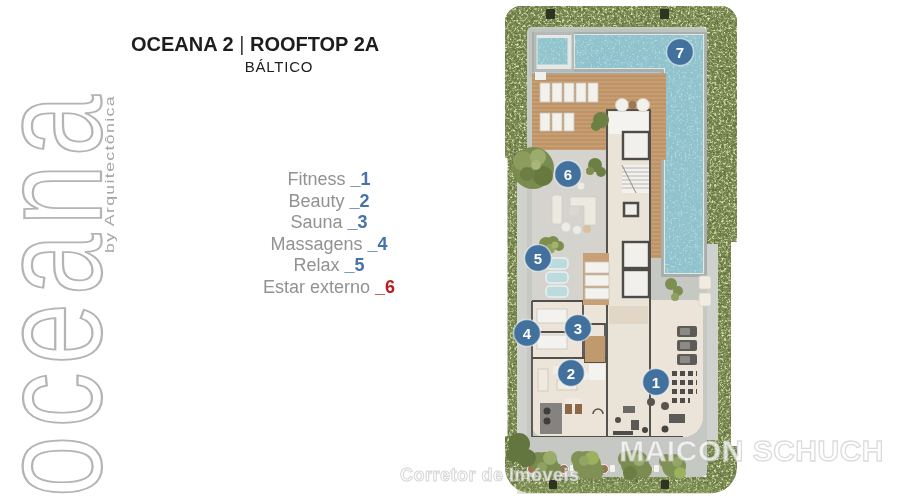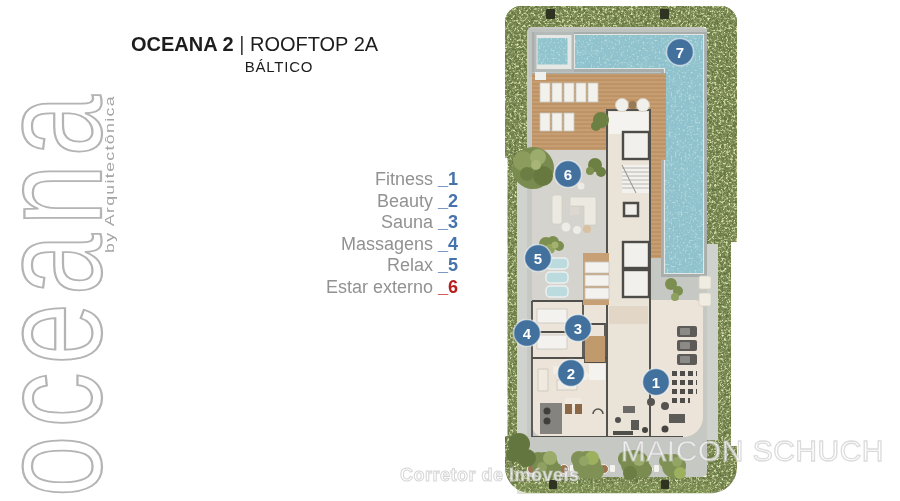--- a/index.html
+++ b/index.html
@@ -2,30 +2,30 @@
 <html><head>
 <meta charset="utf-8">
 <style>
 html,body{margin:0;padding:0;width:900px;height:501px;background:#fff;overflow:hidden;
 font-family:"Liberation Sans",sans-serif;position:relative}
 .abs{position:absolute}
 </style>
 </head>
 <body>
 
-<div class="abs" style="left:131px;top:33px;font-size:20px;color:#1d1d1d;white-space:nowrap"><b>OCEANA 2</b> <span style="color:#3a3a3a">|</span> <span style="font-weight:400">ROOFTOP 2A</span></div>
+<div class="abs" style="left:131px;top:33px;font-size:20px;color:#1d1d1d;white-space:nowrap"><b>OCEANA 2</b> <span style="color:#3a3a3a">|</span> <span style="font-weight:700">ROOFTOP 2A</span></div>
 
 <div class="abs" style="left:180px;top:58px;width:198px;text-align:center;font-size:15px;color:#1d1d1d;letter-spacing:0.8px">BÁLTICO</div>
 
 <svg class="abs" style="left:0px;top:0px" width="140" height="501" viewBox="0 0 140 501">
 <text transform="translate(101,497) rotate(-90) scale(1,1.31)" textLength="402" lengthAdjust="spacing" font-family="Liberation Sans" font-size="110" fill="none" stroke="#b4b4b4" stroke-width="1.7">oceana</text>
 <text transform="translate(114,253) rotate(-90)" textLength="158" lengthAdjust="spacingAndGlyphs" font-family="Liberation Sans" font-size="13" fill="#a5a5a5" letter-spacing="1">by Arquitectônica</text>
 </svg>
 
-<div class="abs" style="left:200px;top:169px;width:258px;text-align:right;font-size:18px;line-height:21.5px;color:#929292;white-space:nowrap">
+<div class="abs" style="left:200px;top:169px;width:258px;text-align:center;font-size:18px;line-height:21.5px;color:#929292;white-space:nowrap">
 <div>Fitness <b style="color:#4673ab">_1</b></div>
 <div>Beauty <b style="color:#4673ab">_2</b></div>
 <div>Sauna <b style="color:#4673ab">_3</b></div>
 <div>Massagens <b style="color:#4673ab">_4</b></div>
 <div>Relax <b style="color:#4673ab">_5</b></div>
 <div>Estar externo <b style="color:#b91c1c">_6</b></div>
 </div>
 
 <svg class="abs" style="left:505px;top:6px" width="233" height="488" viewBox="0 0 233 488">
 <defs>
@@ -358,15 +358,15 @@
       <circle cx="66" cy="367" r="13.5" fill="#42719d" stroke="rgba(255,255,255,0.55)" stroke-width="1.6"></circle>
       <text x="66" y="372.5" text-anchor="middle" font-size="15" font-weight="bold" fill="#fff">2</text>
     </g>
 
 <g>
       <circle cx="151" cy="376" r="13.5" fill="#42719d" stroke="rgba(255,255,255,0.55)" stroke-width="1.6"></circle>
       <text x="151" y="381.5" text-anchor="middle" font-size="15" font-weight="bold" fill="#fff">1</text>
     </g>
 </svg>
 
-<div class="abs" style="left:400px;top:434px;width:484px;text-align:right;font-size:30px;font-weight:normal;letter-spacing:0.5px;color:rgba(255,255,255,0.74);-webkit-text-stroke:1.3px rgba(190,190,190,0.55);white-space:nowrap">MAICON SCHUCH</div>
+<div class="abs" style="left:400px;top:434px;width:484px;text-align:right;font-size:30px;font-weight:bold;letter-spacing:0.5px;color:rgba(255,255,255,0.74);-webkit-text-stroke:1.3px rgba(190,190,190,0.55);white-space:nowrap">MAICON SCHUCH</div>
 
 <div class="abs" style="left:400px;top:465px;width:484px;font-size:18px;font-weight:bold;letter-spacing:0.5px;color:rgba(255,255,255,0.74);-webkit-text-stroke:1px rgba(185,185,185,0.6);white-space:nowrap">Corretor de Imóveis</div>
 
 </body></html>

